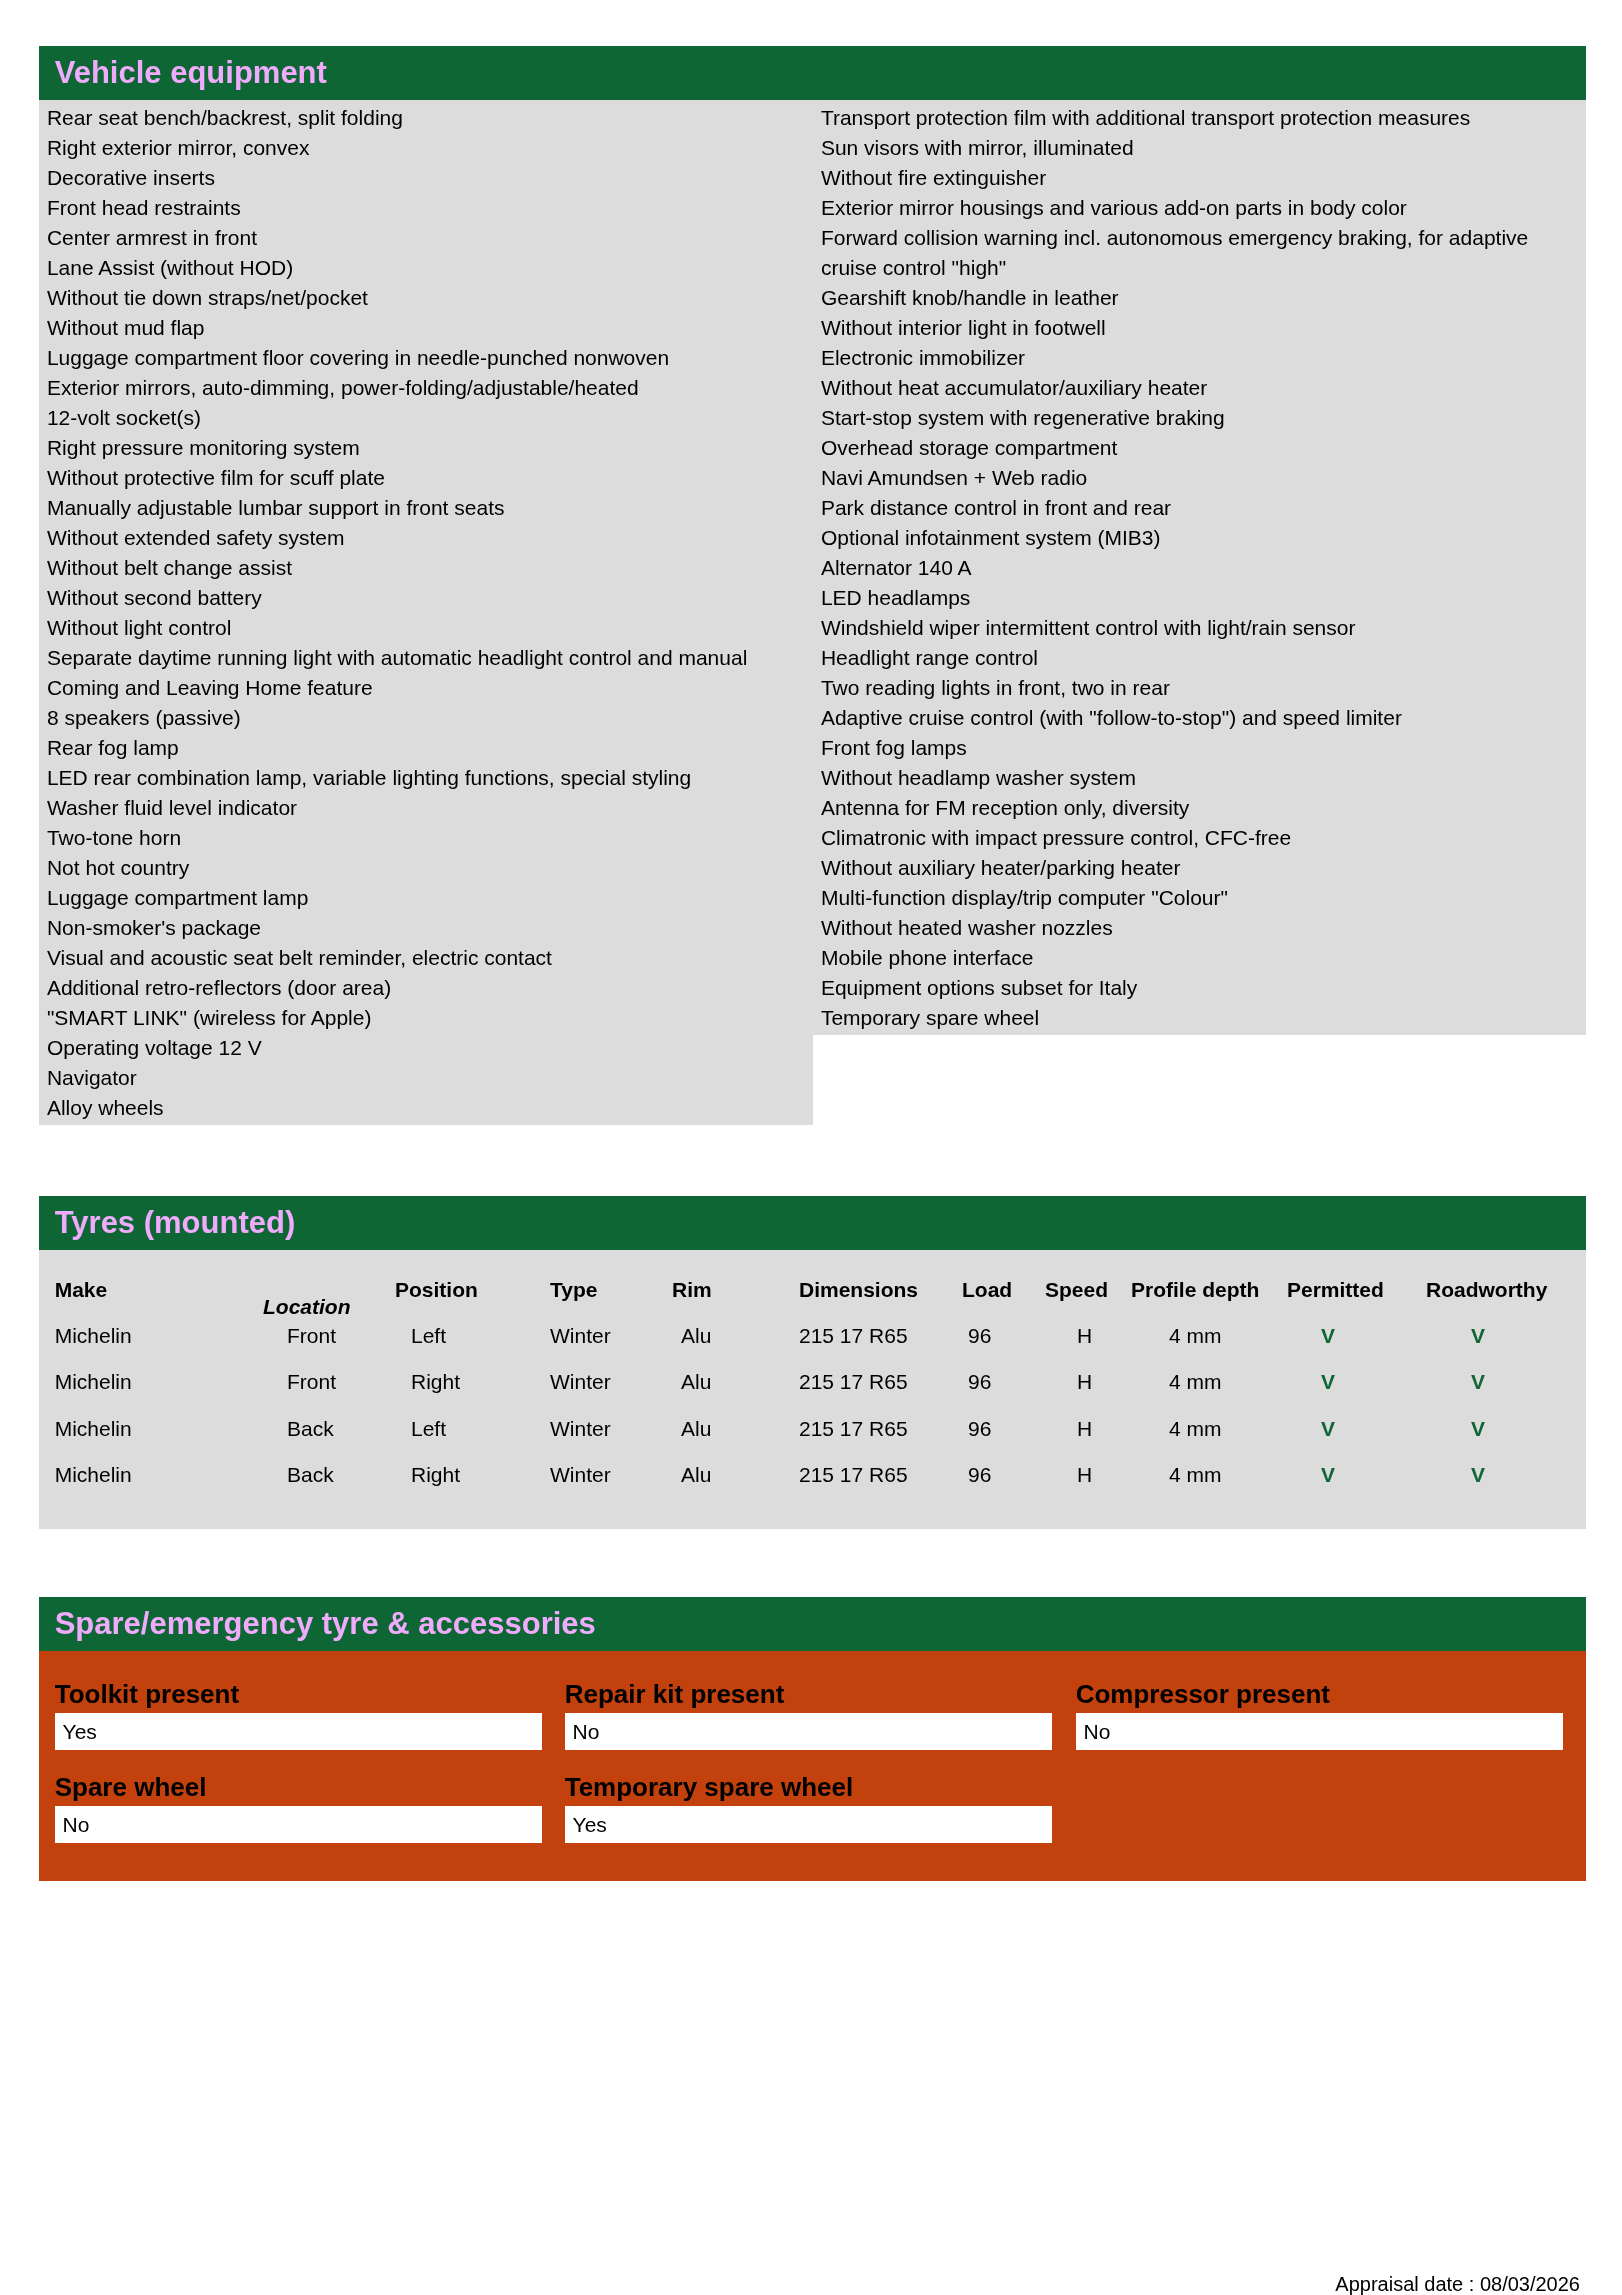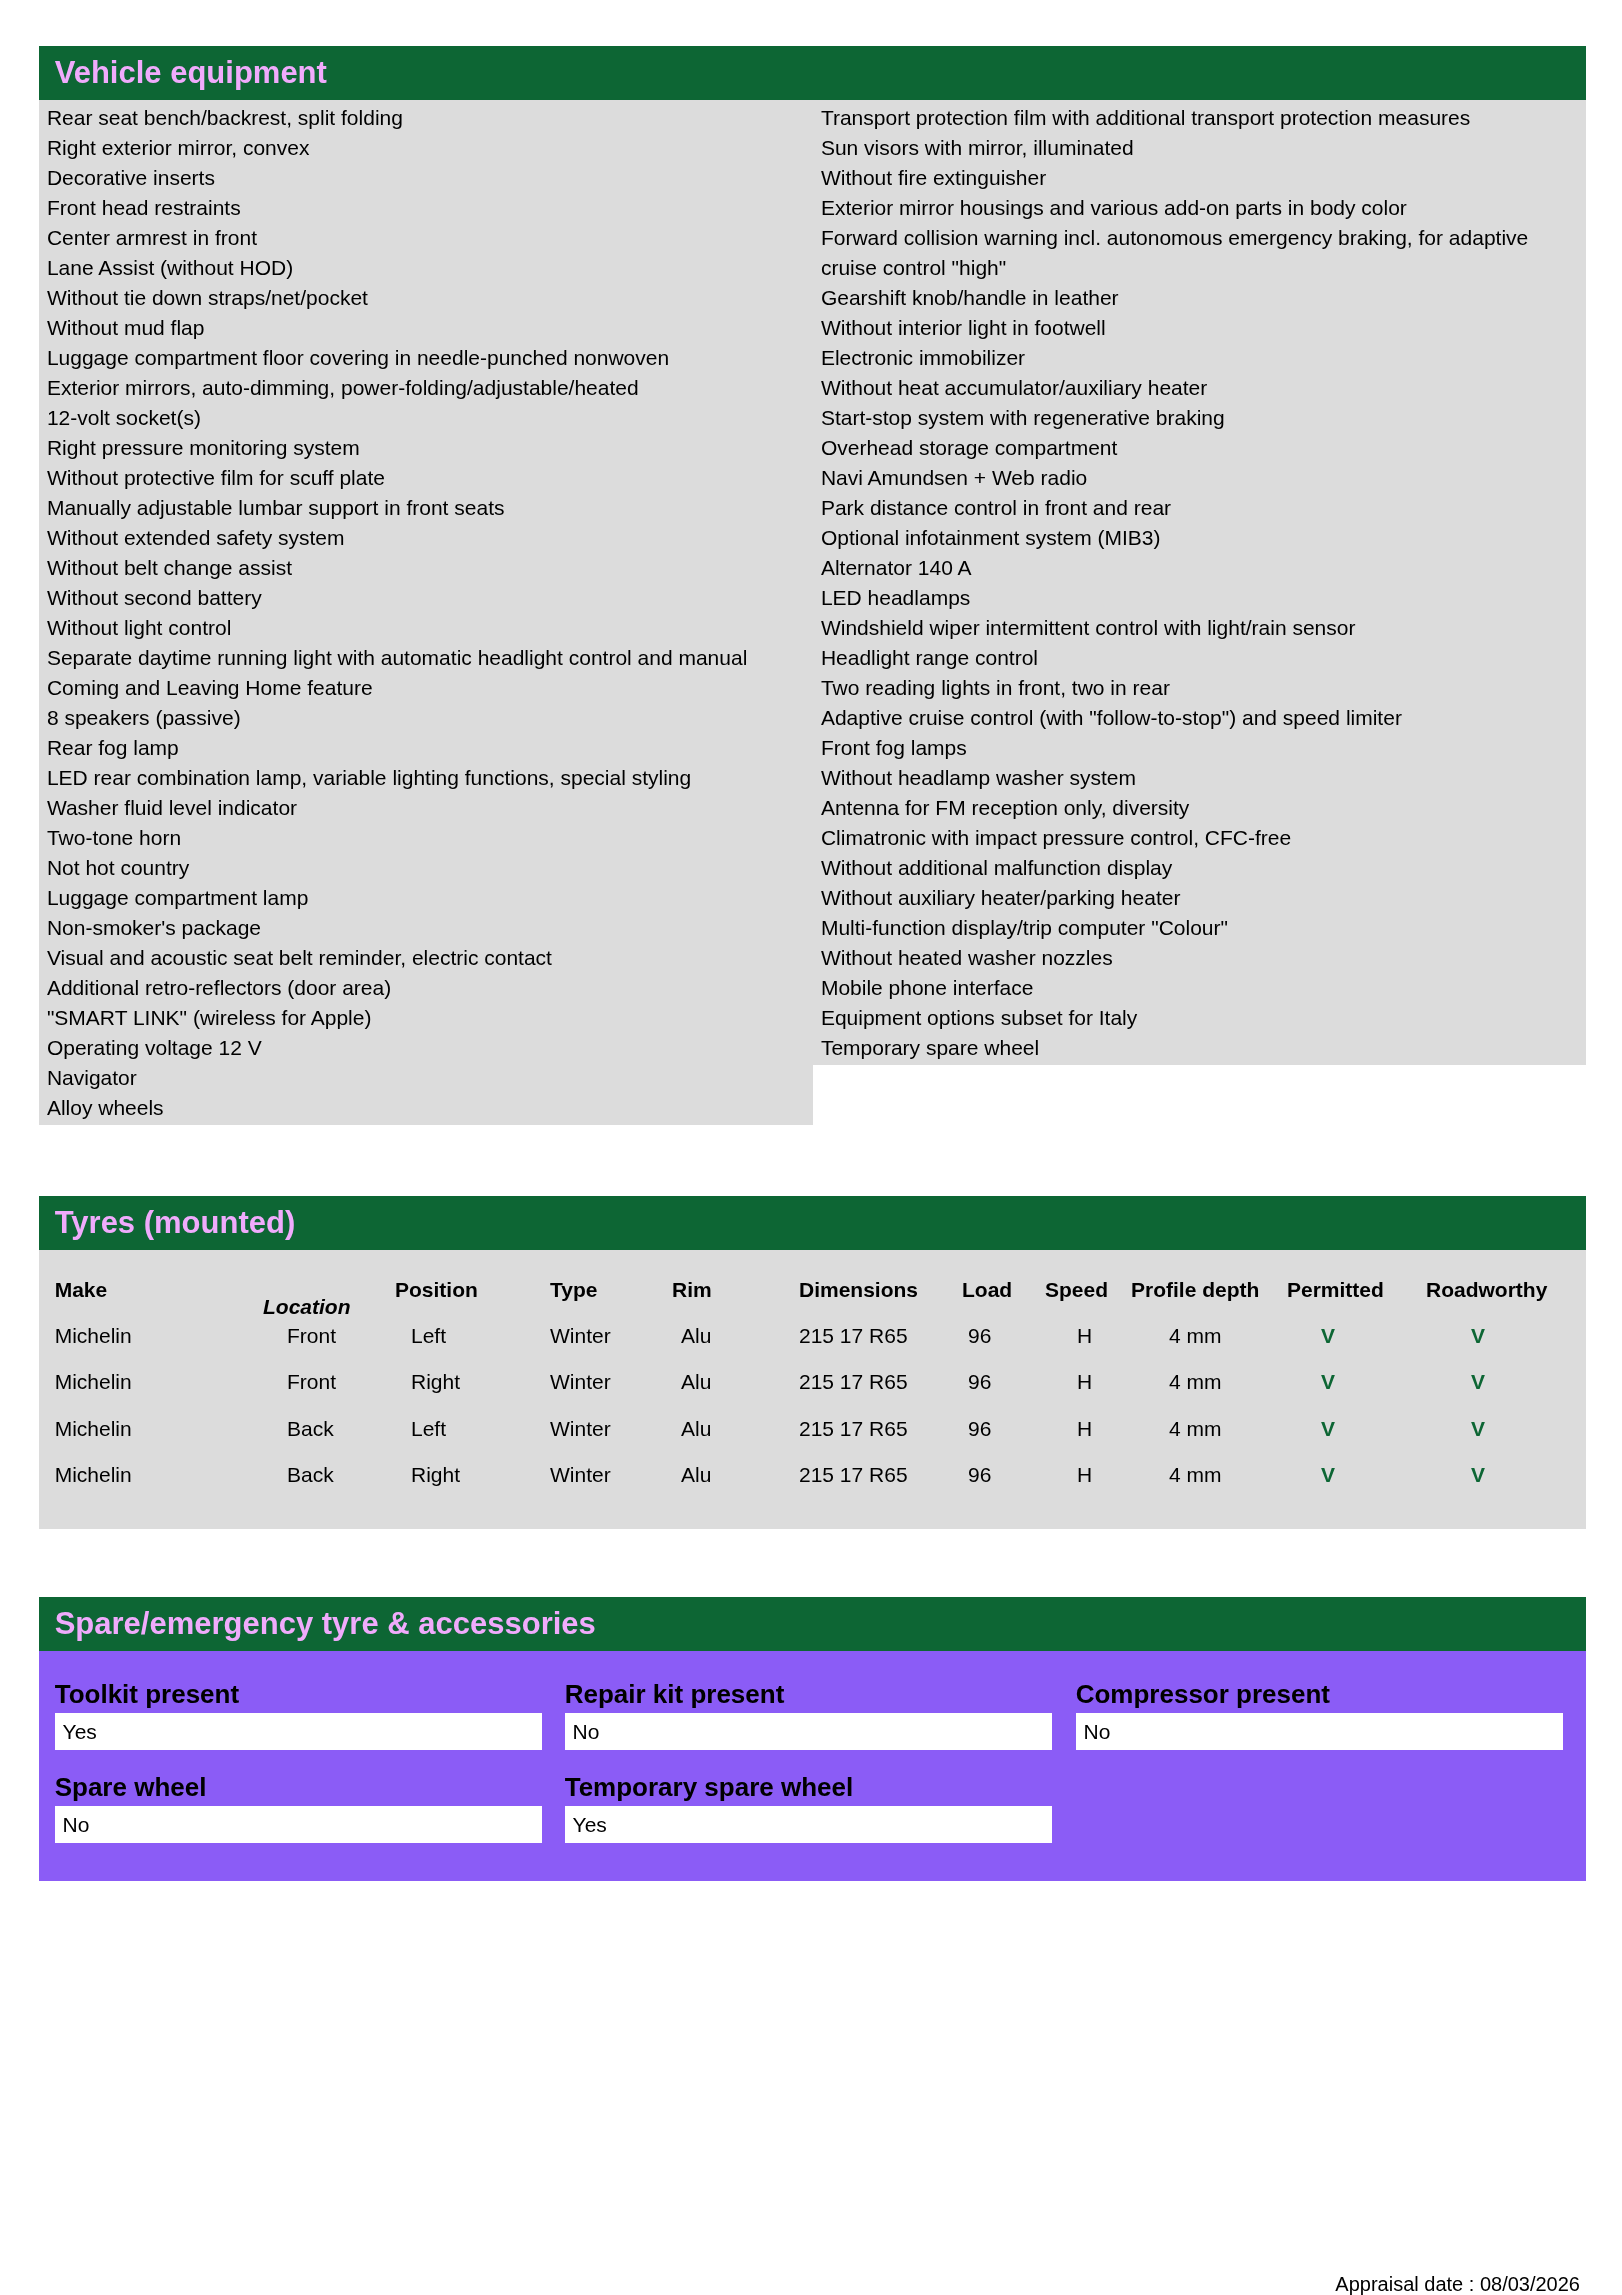--- a/index.html
+++ b/index.html
@@ -26,21 +26,21 @@
   
   #tyres { top: 1196px; }
   .tyre-body { background: #dcdcdc; height: 279px; position: relative; }
   .tyre-table { position: absolute; left: 0; top: 0; width: 100%; }
   .tcell { position: absolute; font-size: 21px; white-space: nowrap; }
   .thead { font-weight: bold; }
   .green-v { color: #0d6634; font-weight: bold; }
 
   
   #spare { top: 1597px; }
-  .spare-body { background: #8b5cf6; height: 230px; position: relative; }
+  .spare-body { background: #c2410c; height: 230px; position: relative; }
   .field { position: absolute; width: 487px; }
   .field-label { font-size: 26px; font-weight: bold; height: 37px; line-height: 37px; padding-left: 15.7px; }
   .field-box { background: #ffffff; height: 37px; line-height: 37px; font-size: 21px; padding-left: 7.9px; margin-left: 15.7px; width: 487px; box-sizing: border-box; }
 
   .footer { position: absolute; right: 43px; top: 2273px; font-size: 20px; }
 </style>
 </head>
 <body>
 
 <div class="section" id="equipment">
@@ -100,21 +100,20 @@
         <div class="equip-item">Alternator 140 A</div>
         <div class="equip-item">LED headlamps</div>
         <div class="equip-item">Windshield wiper intermittent control with light/rain sensor</div>
         <div class="equip-item">Headlight range control</div>
         <div class="equip-item">Two reading lights in front, two in rear</div>
         <div class="equip-item">Adaptive cruise control (with "follow-to-stop") and speed limiter</div>
         <div class="equip-item">Front fog lamps</div>
         <div class="equip-item">Without headlamp washer system</div>
         <div class="equip-item">Antenna for FM reception only, diversity</div>
         <div class="equip-item">Climatronic with impact pressure control, CFC-free</div>
-        <div class="equip-item">Without additional malfunction display</div>
         <div class="equip-item">Without auxiliary heater/parking heater</div>
         <div class="equip-item">Multi-function display/trip computer "Colour"</div>
         <div class="equip-item">Without heated washer nozzles</div>
         <div class="equip-item">Mobile phone interface</div>
         <div class="equip-item">Equipment options subset for Italy</div>
         <div class="equip-item">Temporary spare wheel</div>
       </div>
   </div>
 </div>
 

